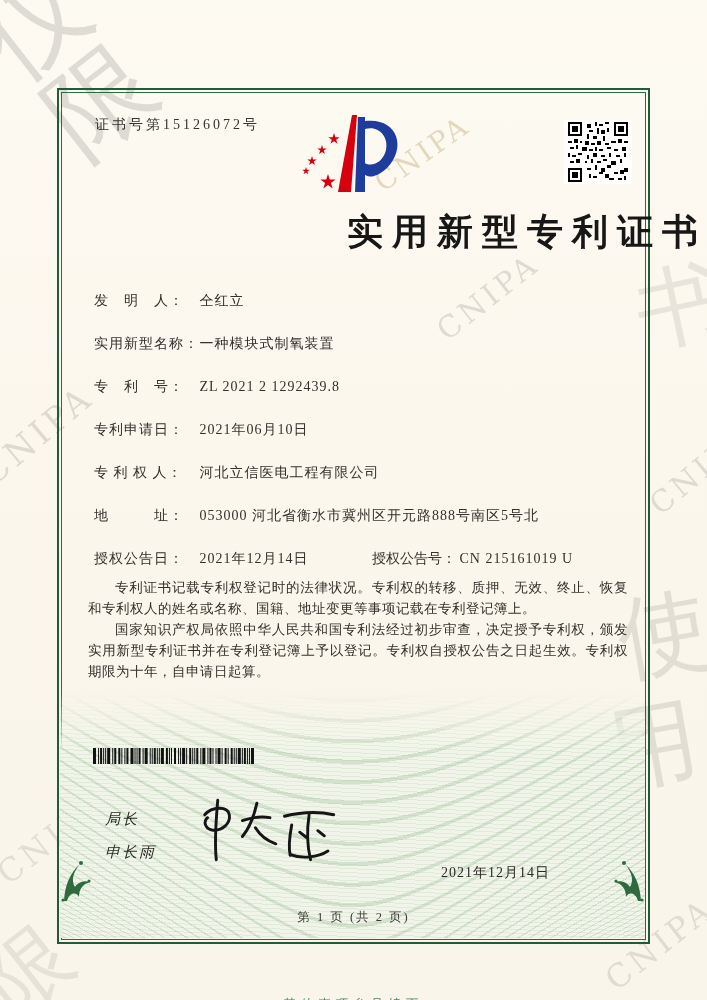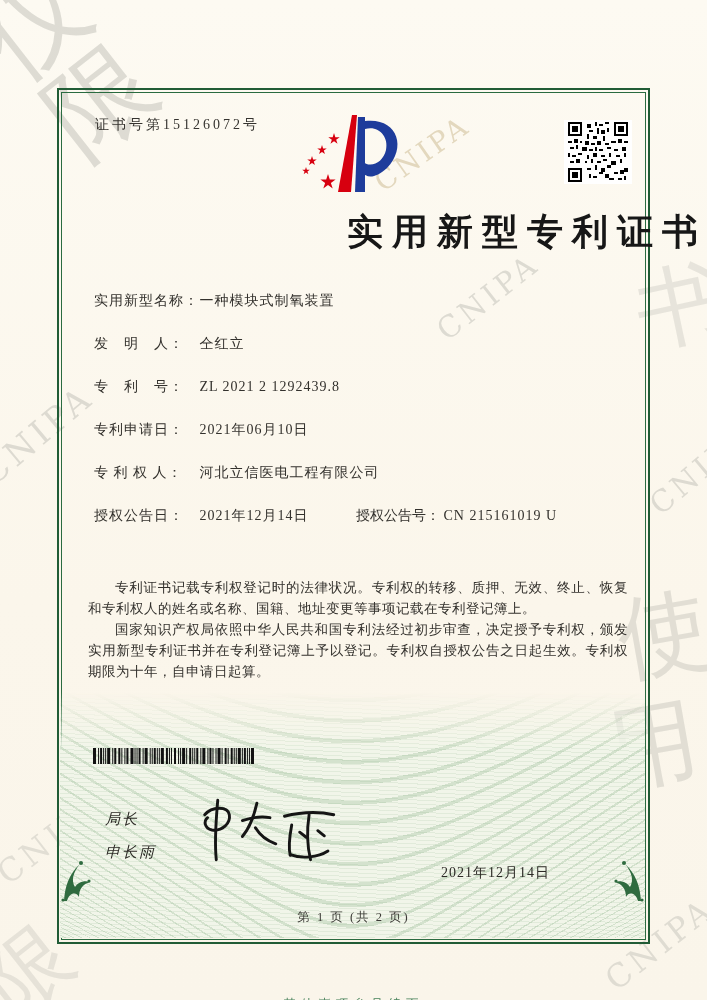--- a/index.html
+++ b/index.html
@@ -45,21 +45,21 @@
   .qr{position:absolute;left:564px;top:120px;width:64px;height:60px;background:#fff;padding:2px;}
   .qr svg{width:100%;height:100%;display:block;}
   .title{position:absolute;left:0;right:0;top:208px;text-align:right;
          font-size:36px;font-weight:bold;letter-spacing:9px;color:#171717;
          font-family:"DejaVu Serif","Liberation Serif",serif;}
   .fields{position:absolute;left:94px;top:291px;width:530px;font-size:14px;color:#33312d;}
   .frow{margin-bottom:23px;line-height:20px;white-space:nowrap;}
   .lbl{display:inline-block;width:102px;letter-spacing:1px;}
   .val{letter-spacing:1px;}
   .grant-row{position:relative;font-family:Liberation Serif, serif;}
-  .grant-right{position:absolute;left:262px;top:0;white-space:nowrap;}
+  .grant-right{position:absolute;left:278px;top:0;white-space:nowrap;}
   .paras{position:absolute;left:88px;top:577px;width:540px;font-size:13.5px;
          line-height:21px;text-align:justify;color:#33312d;}
   .paras p{margin:0;text-indent:2em;letter-spacing:.5px;}
   .barcode{position:absolute;left:93px;top:748px;width:162px;height:16px;}
   .director{position:absolute;left:105px;top:810px;font-size:15px;color:#2c2a26;letter-spacing:2px;font-style:italic;}
   .director .name{margin-top:14px;}
   .signature{position:absolute;left:196px;top:788px;width:145px;height:84px;}
   .sign-date{position:absolute;left:441px;top:864px;font-size:14px;letter-spacing:1px;color:#2c2a26;}
   .page-info{position:absolute;left:0;right:0;top:909px;text-align:center;
              font-size:12.5px;color:#3b3a35;letter-spacing:2px;}
@@ -117,38 +117,42 @@
         <path fill="#fff" d="M1 1h5v5H1z M23 1h5v5h-5z M1 23h5v5H1z"></path>
         <path fill="#000" d="M2 2h3v3H2z M24 2h3v3h-3z M2 24h3v3H2z"></path>
         <path fill="#000" d="M9 1h2v2H9z M13 0h1v2h-1z M15 1h2v1h-2z M18 0h2v1h-2z M10 4h2v1h-2z M14 3h1v3h-1z M16 4h2v2h-2z M19 3h1v2h-1z M9 6h1v2H9z M12 7h2v1h-2z M17 7h1v2h-1z M0 9h2v1H0z M3 8h2v2H3z M6 9h1v1H6z M8 9h2v2H8z M11 10h2v1h-2z M14 9h2v2h-2z M18 10h2v1h-2z M21 9h2v1h-2z M24 8h2v2h-2z M27 9h2v1h-2z M1 12h2v1H1z M4 11h1v2H4z M7 12h2v2H7z M10 13h2v1h-2z M13 12h1v2h-1z M15 13h2v1h-2z M19 12h2v1h-2z M22 13h2v1h-2z M26 12h2v2h-2z M0 15h1v2H0z M2 16h2v1H2z M5 15h2v1H5z M9 16h1v2H9z M12 15h2v2h-2z M16 16h2v1h-2z M20 15h1v2h-1z M23 16h2v1h-2z M27 15h1v2h-1z M1 19h2v1H1z M4 18h2v2H4z M8 19h1v1H8z M11 18h1v2h-1z M14 19h2v1h-2z M17 18h2v1h-2z M21 19h2v2h-2z M25 18h1v2h-1z M9 22h2v1H9z M13 21h1v2h-1z M16 22h2v2h-2z M19 21h2v1h-2z M10 25h1v2h-1z M12 26h2v1h-2z M15 24h2v1h-2z M18 25h2v2h-2z M22 24h2v1h-2z M25 23h2v2h-2z M20 27h2v1h-2z M24 27h2v1h-2z M27 22h2v2h-2z M27 26h1v2h-1z"></path>
       </svg>
     </div>
 
     <div class="title">实用新型专利证书</div>
 
     <div class="fields">
       <div class="frow">
+        <span class="lbl">发　明　人：</span>
+        <span class="val">仝红立</span>
+      </div>
+      <div class="frow">
         <span class="lbl">实用新型名称：</span>
         <span class="val">一种模块式制氧装置</span>
       </div>
       <div class="frow">
-        <span class="lbl">发　明　人：</span>
-        <span class="val">仝红立</span>
-      </div>
-      <div class="frow">
         <span class="lbl">专　利　号：</span>
         <span class="val">ZL 2021 2 1292439.8</span>
       </div>
       <div class="frow">
         <span class="lbl">专利申请日：</span>
         <span class="val">2021年06月10日</span>
       </div>
       <div class="frow">
         <span class="lbl">专 利 权 人：</span>
         <span class="val">河北立信医电工程有限公司</span>
+      </div>
+      <div class="frow">
+        <span class="lbl">地　　　址：</span>
+        <span class="val">053000 河北省衡水市冀州区开元路888号南区5号北</span>
       </div>
       <div class="frow grant-row">
         <span>
           <span class="lbl">授权公告日：</span>
           <span class="val">2021年12月14日</span>
         </span>
         <span class="grant-right">
           <span>授权公告号：</span>
           <span class="val">CN 215161019 U</span>
         </span>

